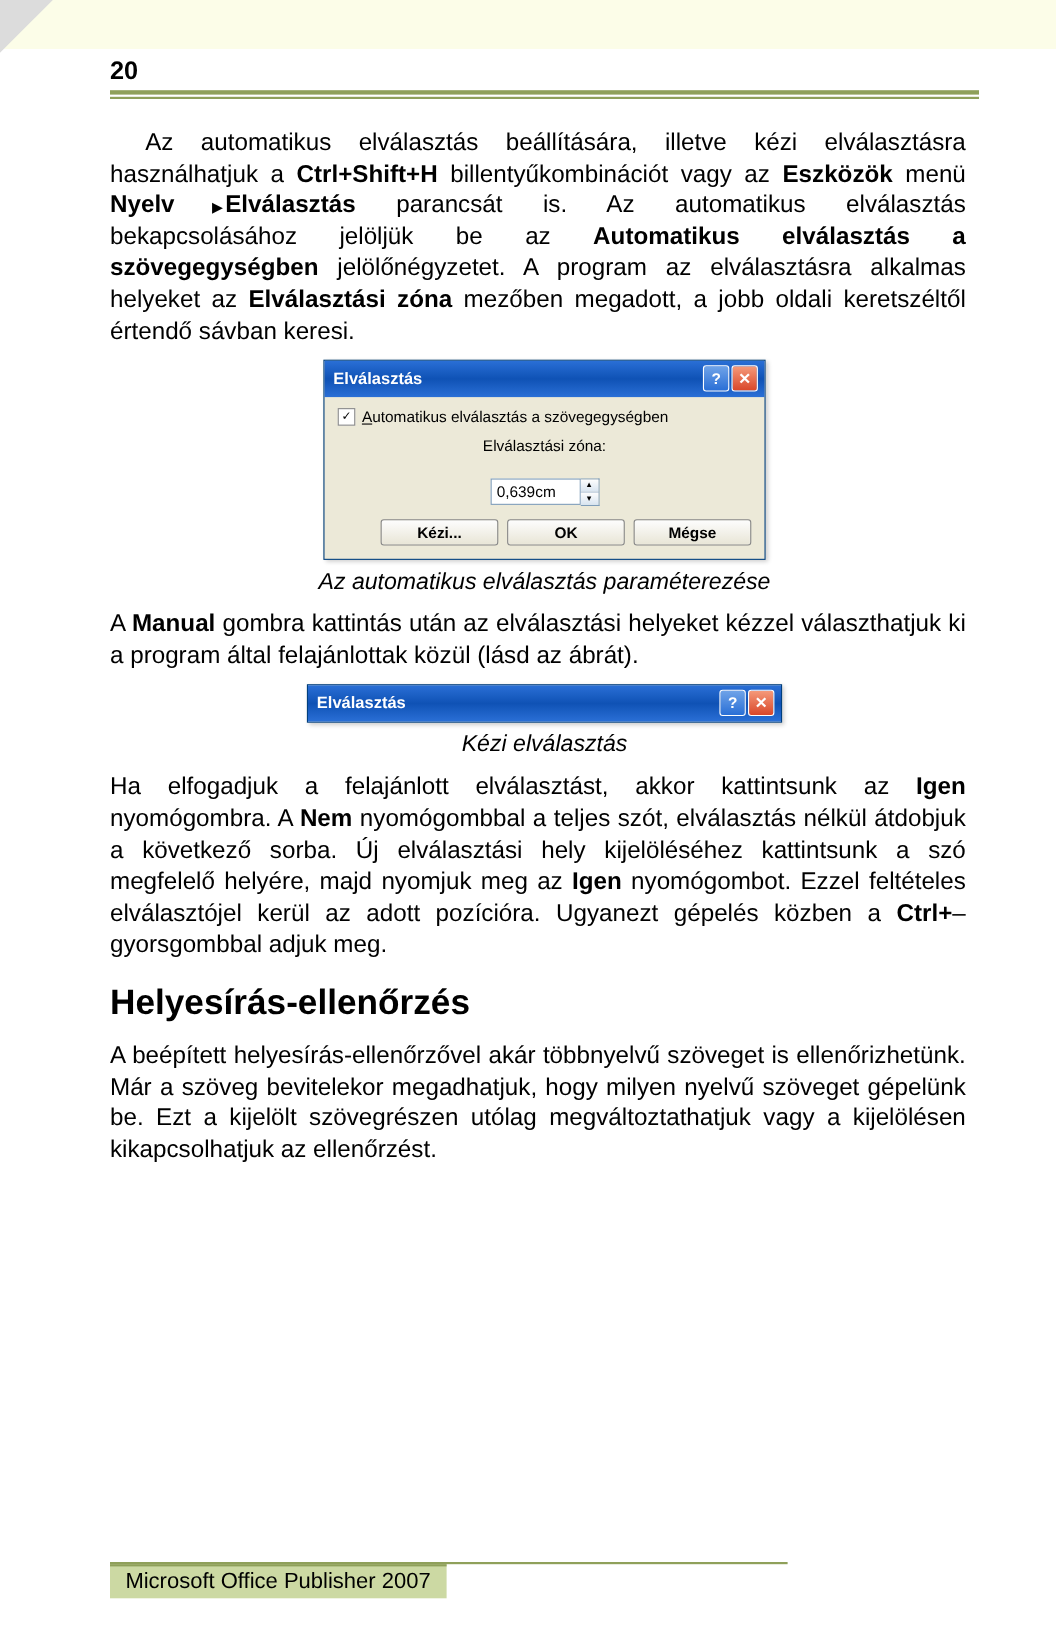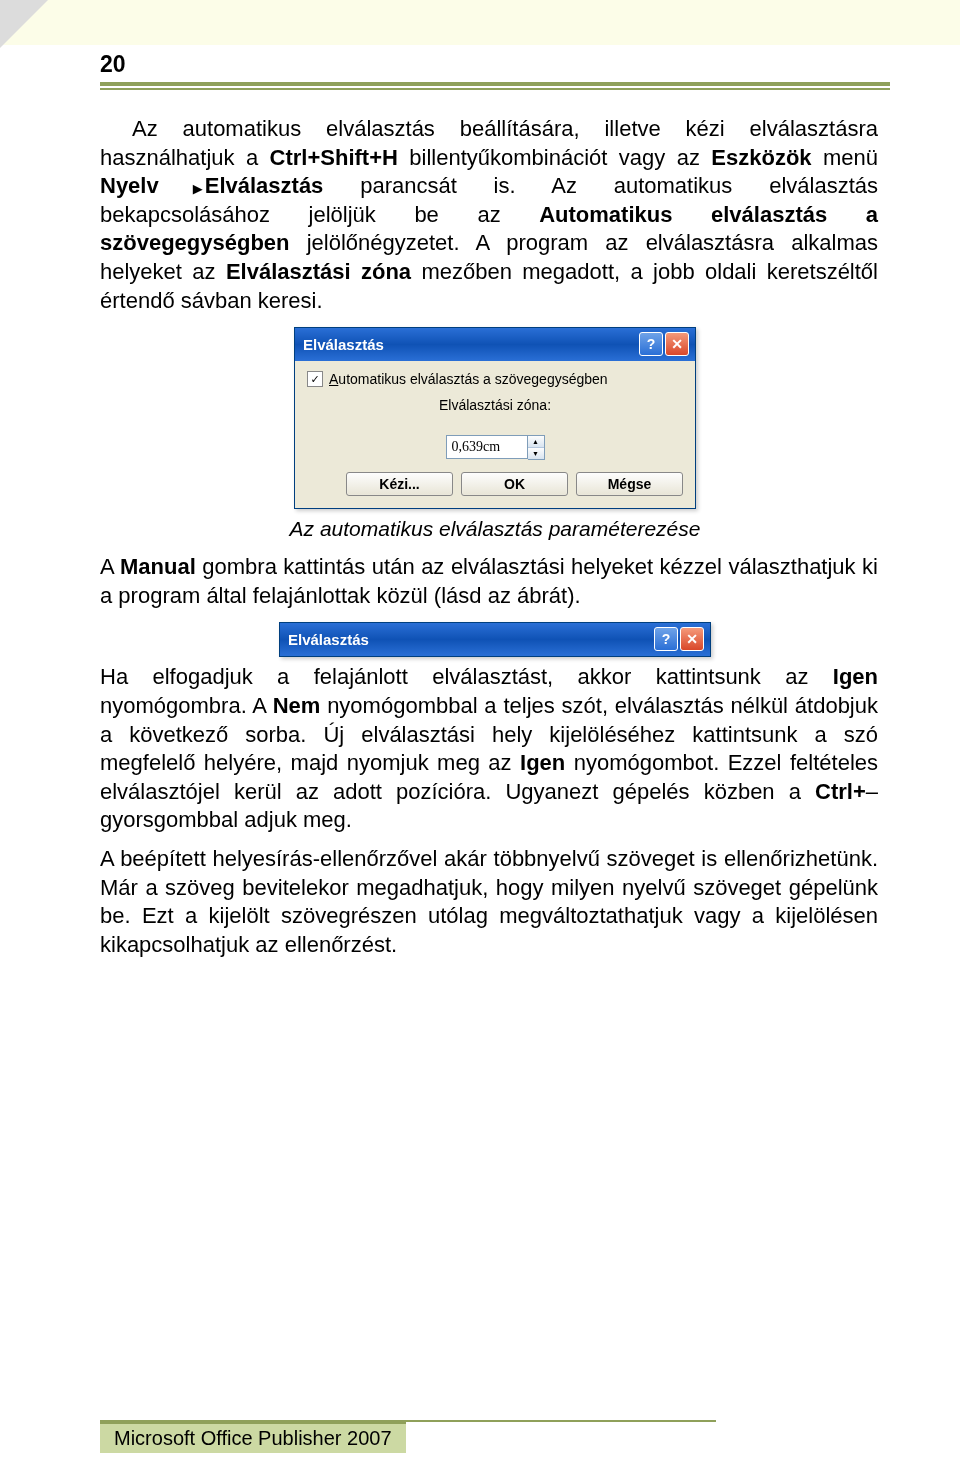--- a/index.html
+++ b/index.html
@@ -146,21 +146,20 @@
     flex-direction: column;
   }
   .text-input {
     background: #fff;
     border: 1px solid #7f9db9;
     padding: 2px 5px;
     font-size: 14px;
     height: 18px;
     display: flex;
     align-items: center;
-    font-family: Liberation Serif, serif;
   }
   .spinner-input {
     display: flex;
     align-items: stretch;
   }
   .spinner-input .text-input {
     width: 70px;
   }
   .spinner-btns {
     display: flex;
@@ -271,22 +270,24 @@
   <div class="dialog" style="width:430px;">
     <div class="titlebar">
       <span>Elválasztás</span>
       <div class="titlebar-buttons">
         <div class="help-btn">?</div>
         <div class="close-btn">✕</div>
       </div>
     </div>
   </div>
 
+  <div class="caption">Kézi elválasztás</div>
 
   <p class="body-text">
     <span>Ha elfogadjuk a felajánlott elválasztást, akkor kattintsunk az </span><b>Igen</b><span> nyomógombra. A </span><b>Nem</b><span> nyomógombbal a teljes szót, elválasztás nélkül átdobjuk a következő sorba. Új elválasztási hely kijelöléséhez kattintsunk a szó megfelelő helyére, majd nyomjuk meg az </span><b>Igen</b><span> nyomógombot. Ezzel feltételes elválasztójel kerül az adott pozícióra. Ugyanezt gépelés közben a </span><b>Ctrl+</b><span>– gyorsgombbal adjuk meg.</span>
   </p>
 
+  <div class="heading">Helyesírás-ellenőrzés</div>
 
   <p class="body-text">A beépített helyesírás-ellenőrzővel akár többnyelvű szöveget is ellenőrizhetünk. Már a szöveg bevitelekor megadhatjuk, hogy milyen nyelvű szöveget gépelünk be. Ezt a kijelölt szövegrészen utólag megváltoztathatjuk vagy a kijelölésen kikapcsolhatjuk az ellenőrzést.</p>
 
   <div class="footer-box">Microsoft Office Publisher 2007</div>
 </div>
 
 </body></html>

